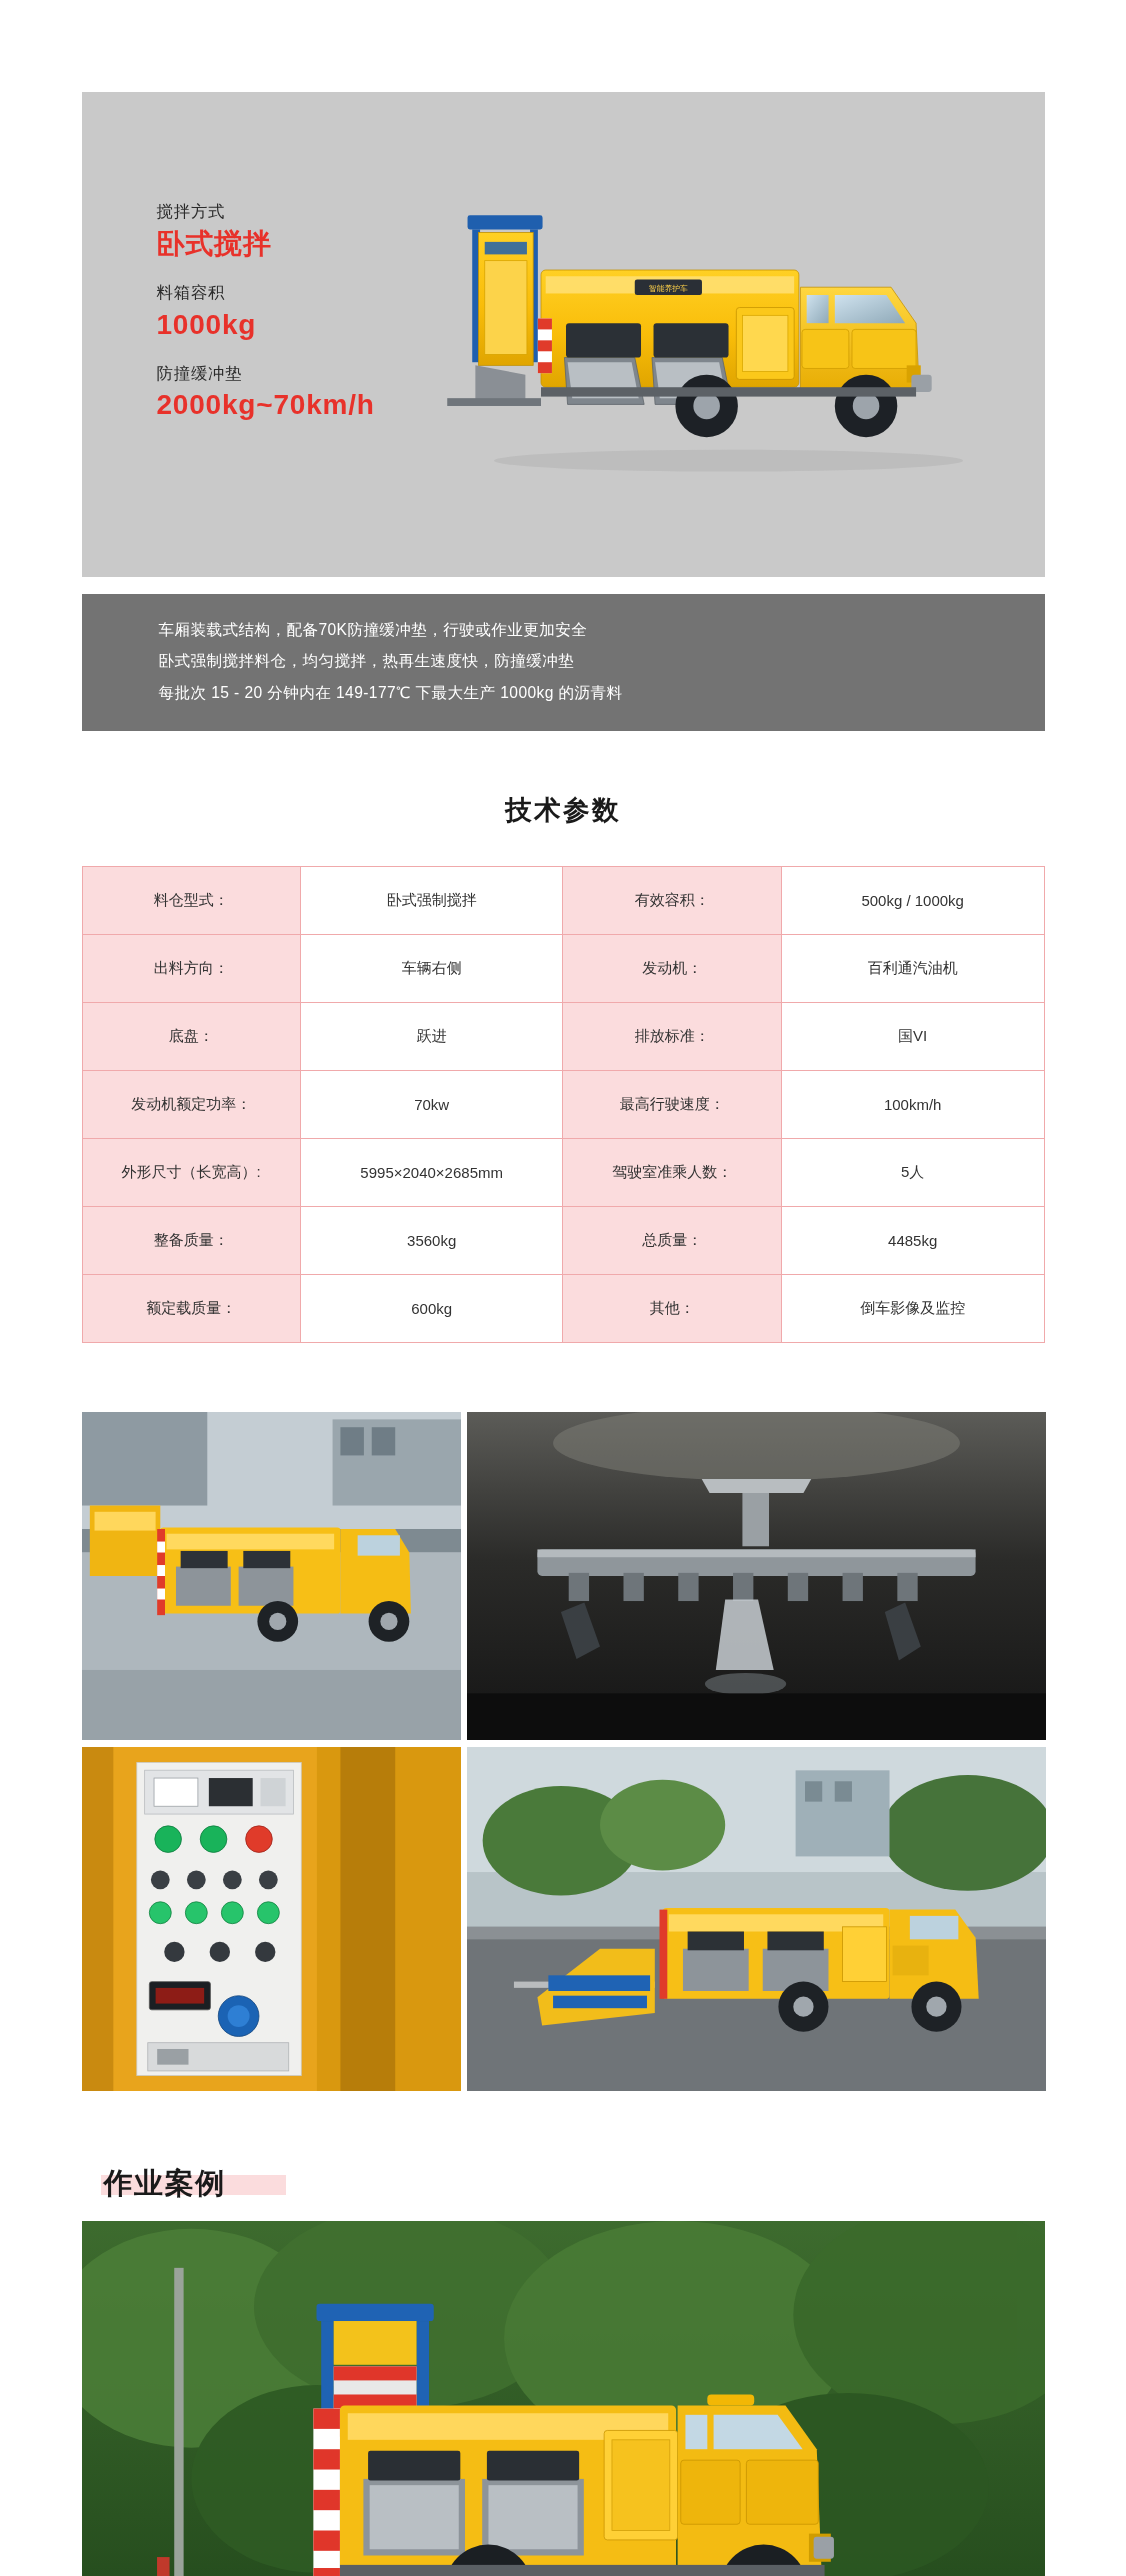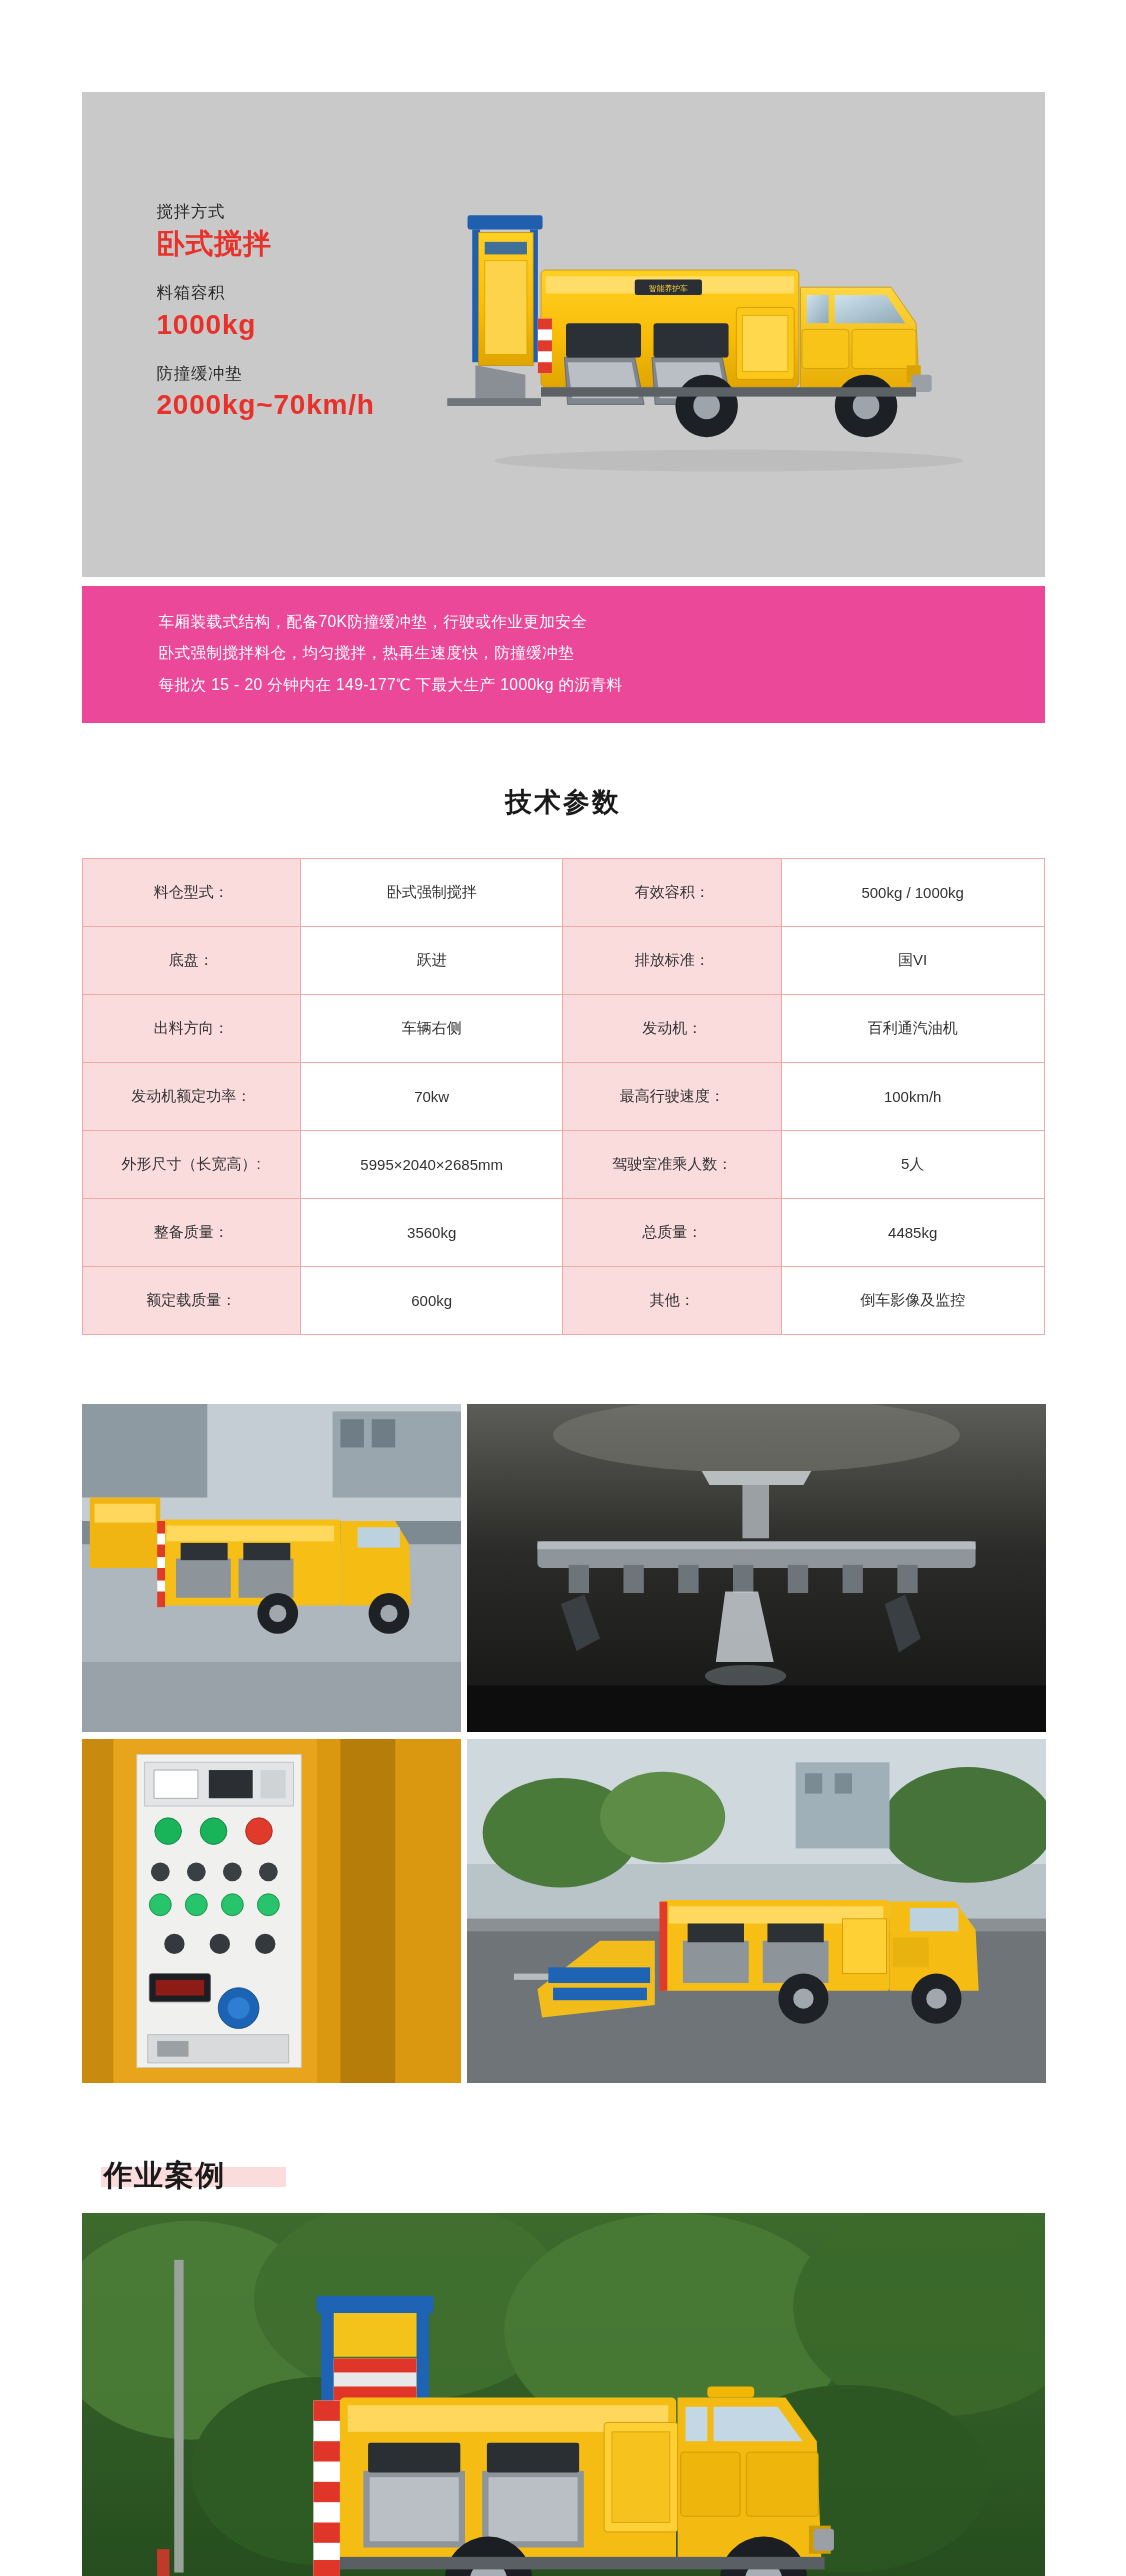--- a/index.html
+++ b/index.html
@@ -57,22 +57,22 @@
     position: absolute;
     right: 26.6px;
     top: 78px;
     width: 618px;
     height: 336px;
   }
 
   
   .banner {
     width: 963px;
-    margin: 9px auto 0;
-    background: #ec4899;
+    margin: 17px auto 0;
+    background: #737373;
     padding: 20.3px 0 23.5px 0;
   }
   .banner-line {
     color: #ffffff;
     font-size: 15.6px;
     line-height: 2.0;
     padding-left: 77px;
     letter-spacing: 0.4px;
   }
 
@@ -264,30 +264,30 @@
 
   <table class="spec-table">
     <tbody>
       <tr>
         <td class="k">料仓型式：</td>
         <td class="v">卧式强制搅拌</td>
         <td class="k">有效容积：</td>
         <td class="v">500kg / 1000kg</td>
       </tr>
       <tr>
+        <td class="k">出料方向：</td>
+        <td class="v">车辆右侧</td>
+        <td class="k">发动机：</td>
+        <td class="v">百利通汽油机</td>
+      </tr>
+      <tr>
         <td class="k">底盘：</td>
         <td class="v">跃进</td>
         <td class="k">排放标准：</td>
         <td class="v">国VI</td>
-      </tr>
-      <tr>
-        <td class="k">出料方向：</td>
-        <td class="v">车辆右侧</td>
-        <td class="k">发动机：</td>
-        <td class="v">百利通汽油机</td>
       </tr>
       <tr>
         <td class="k">发动机额定功率：</td>
         <td class="v">70kw</td>
         <td class="k">最高行驶速度：</td>
         <td class="v">100km/h</td>
       </tr>
       <tr>
         <td class="k">外形尺寸（长宽高）:</td>
         <td class="v">5995×2040×2685mm</td>

